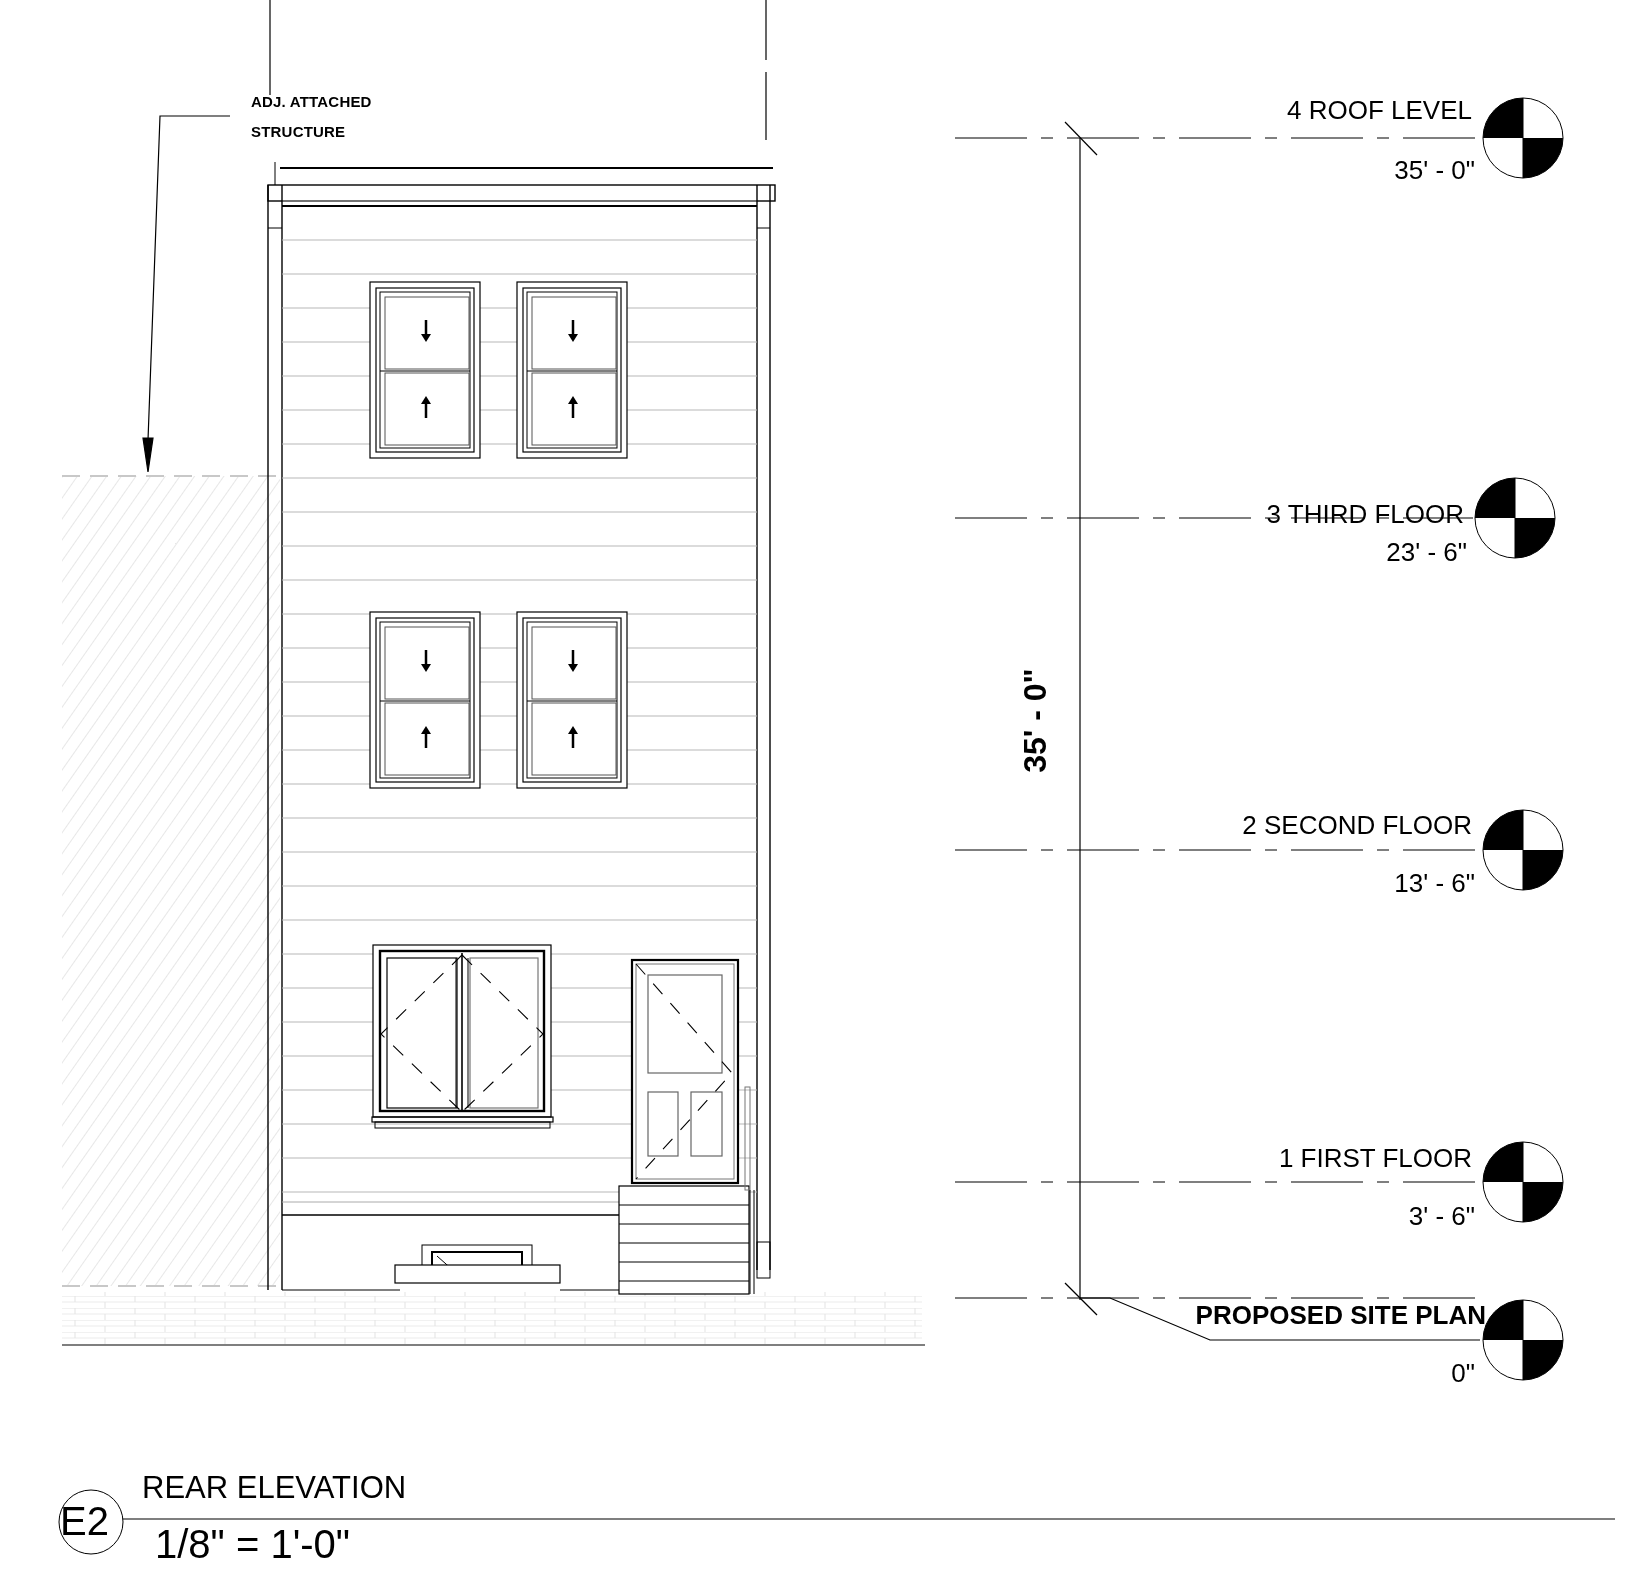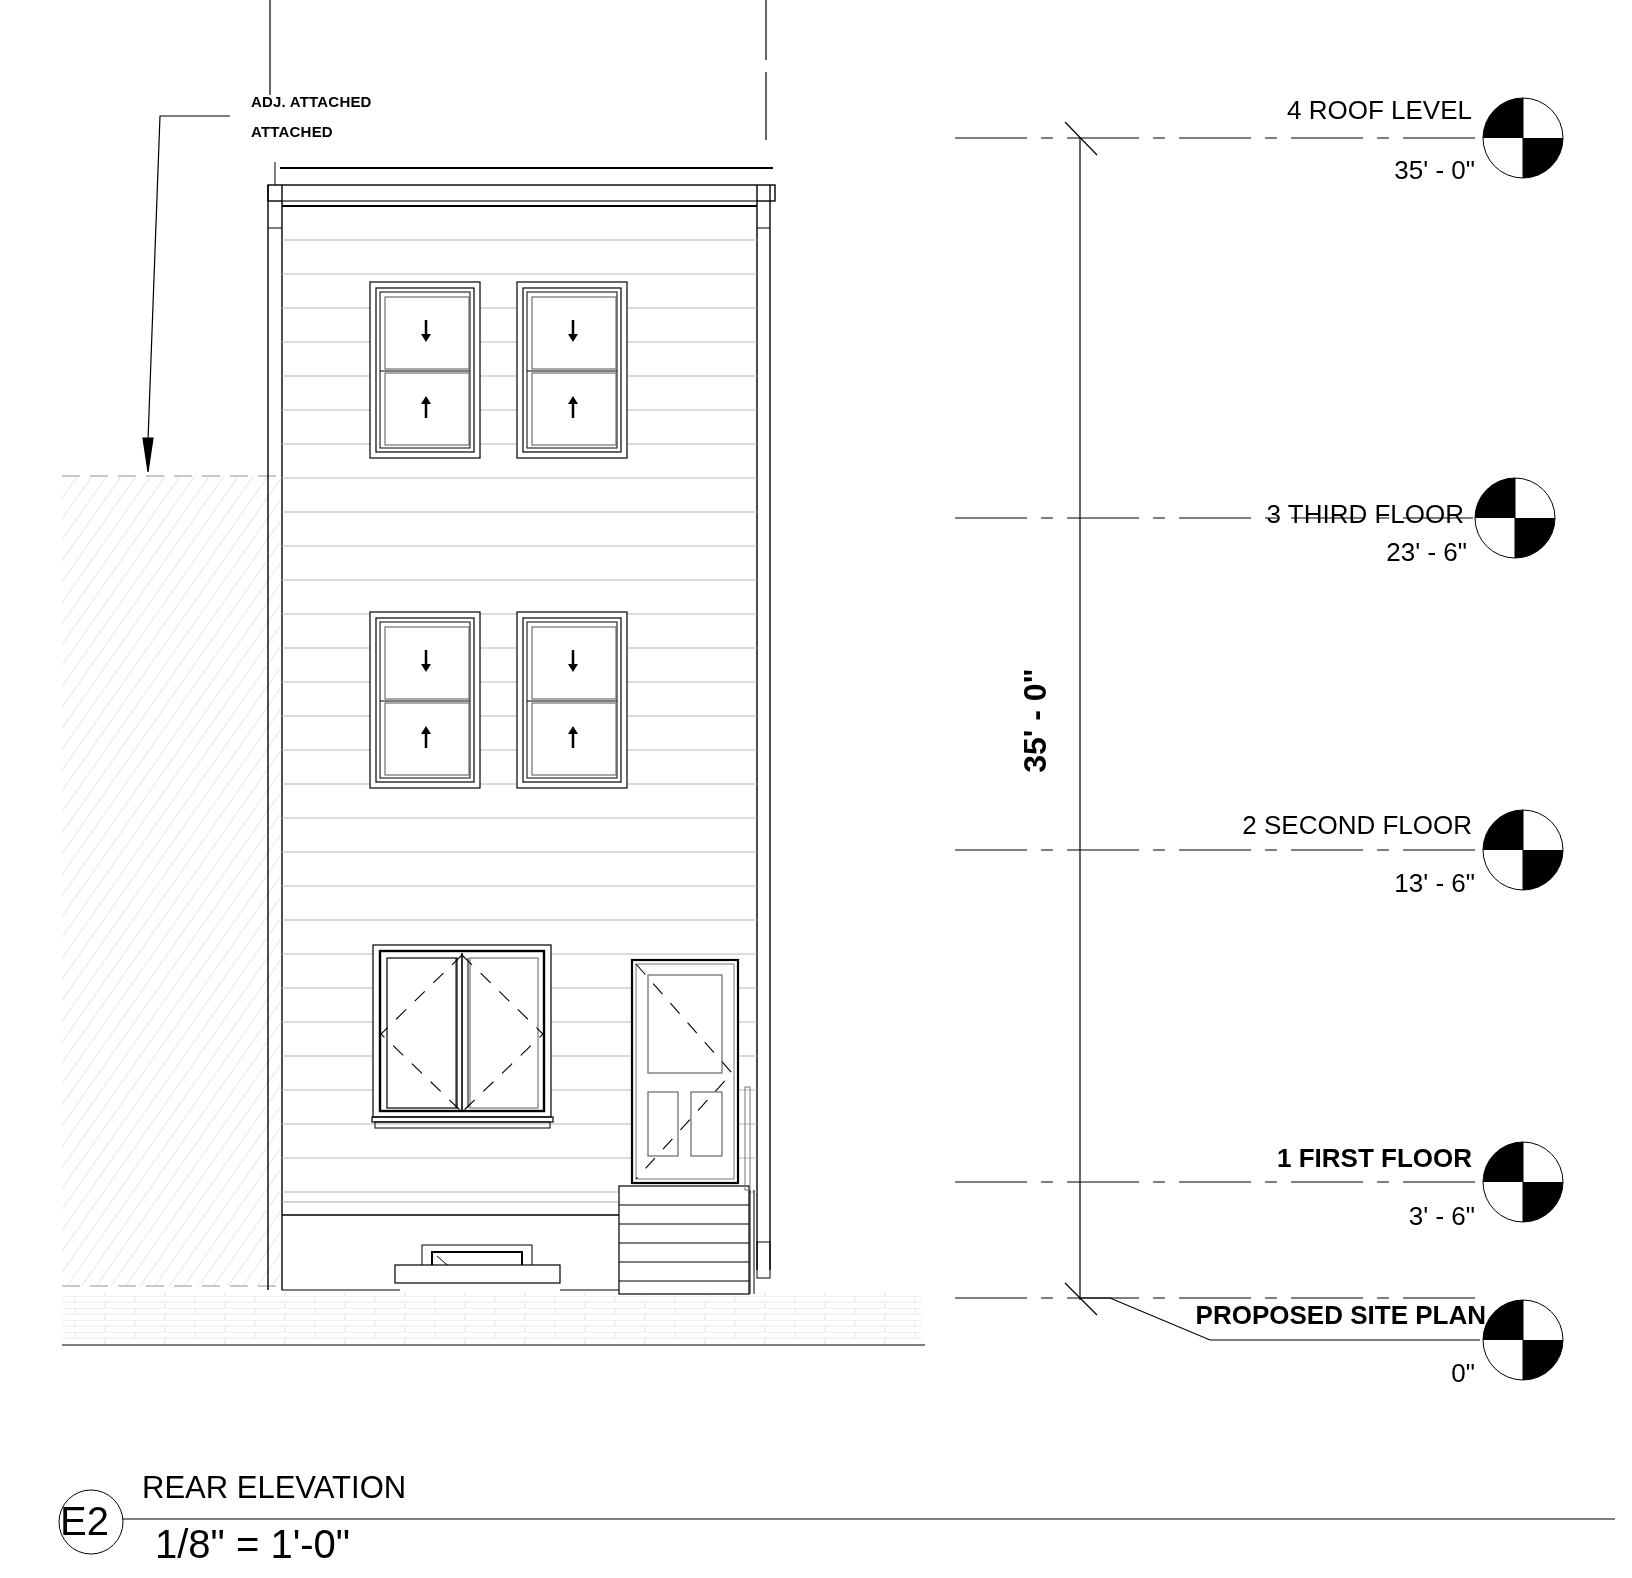--- a/index.html
+++ b/index.html
@@ -253,33 +253,33 @@
         <line x1="1523" y1="1300" x2="1523" y2="1380" stroke="#000" stroke-width="1"></line>
       </g>
     </g>
 
   <line x1="120" y1="1519" x2="1615" y2="1519" stroke="#000" stroke-width="1.2"></line>
   <circle cx="91" cy="1522" r="32" fill="#fff" stroke="#000" stroke-width="1"></circle>
 </svg>
 
 <div class="lbl note" style="left:251px; top:87px;">
   <div>ADJ. ATTACHED</div>
-  <div>ATTACHED</div>
+  <div>STRUCTURE</div>
 </div>
 
 <div class="lbl lvl-name" style="right:160px; top:95px;margin-left:9px;">4 ROOF LEVEL</div>
 <div class="lbl lvl-elev" style="right:157px; top:155px;">35' - 0"</div>
 
 <div class="lbl lvl-name" style="right:168px; top:478px;margin-top:21px;">3 THIRD FLOOR</div>
 <div class="lbl lvl-elev" style="right:165px; top:537px;">23' - 6"</div>
 
 <div class="lbl lvl-name" style="right:160px; top:810px;">2 SECOND FLOOR</div>
 <div class="lbl lvl-elev" style="right:157px; top:868px;">13' - 6"</div>
 
-<div class="lbl lvl-name" style="right:160px; top:1143px;font-weight:bold;">1 FIRST FLOOR</div>
+<div class="lbl lvl-name" style="right:160px; top:1143px;">1 FIRST FLOOR</div>
 <div class="lbl lvl-elev" style="right:157px; top:1201px;">3' - 6"</div>
 
 <div class="lbl lvl-name" style="right:146px; top:1300px;font-weight:bold;">PROPOSED SITE PLAN</div>
 <div class="lbl lvl-elev" style="right:157px; top:1358px;">0"</div>
 
 <div class="lbl dim" style="left:975px; top:702px; width:120px; text-align:center;">35' - 0"</div>
 
 <div class="lbl tag" style="left:60px; top:1499px;">E2</div>
 <div class="lbl title" style="left:142px; top:1470px;">REAR ELEVATION</div>
 <div class="lbl scale" style="left:155px; top:1522px;">1/8" = 1'-0"</div>

